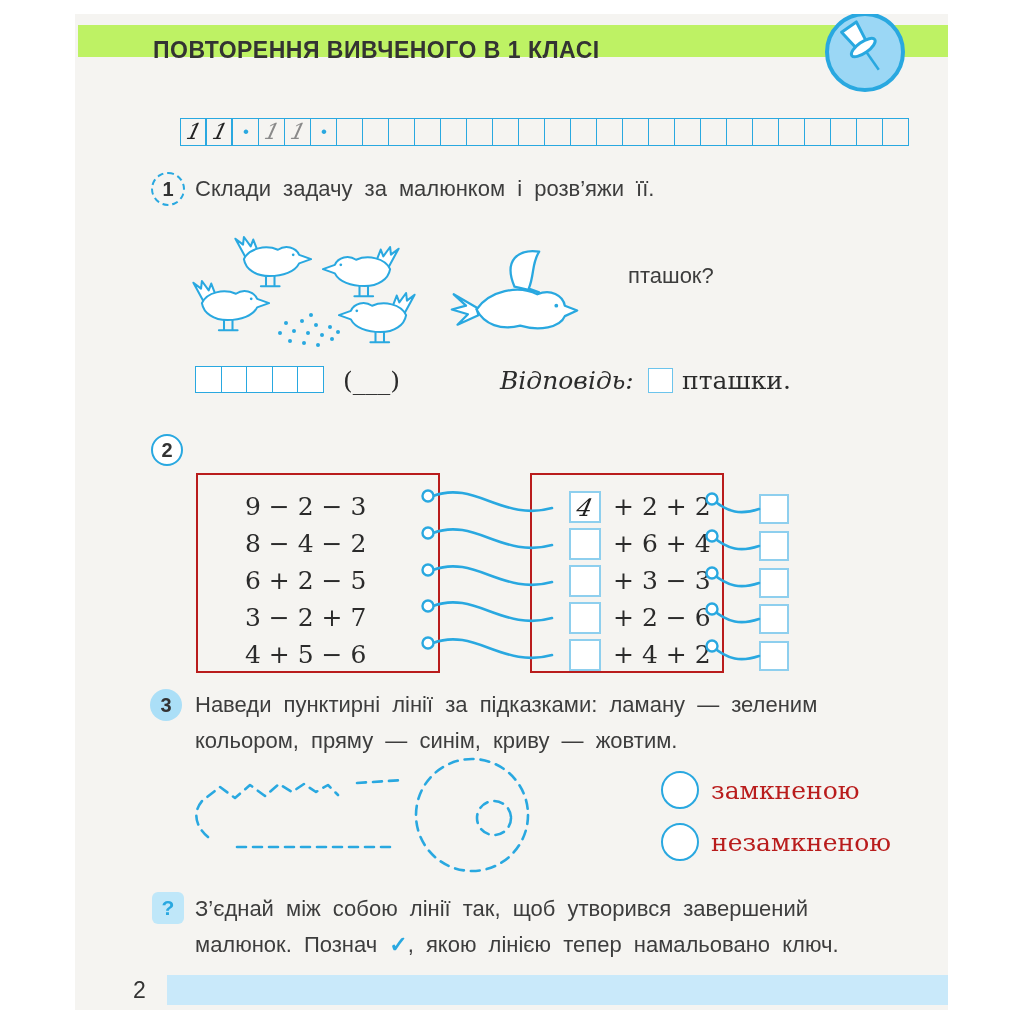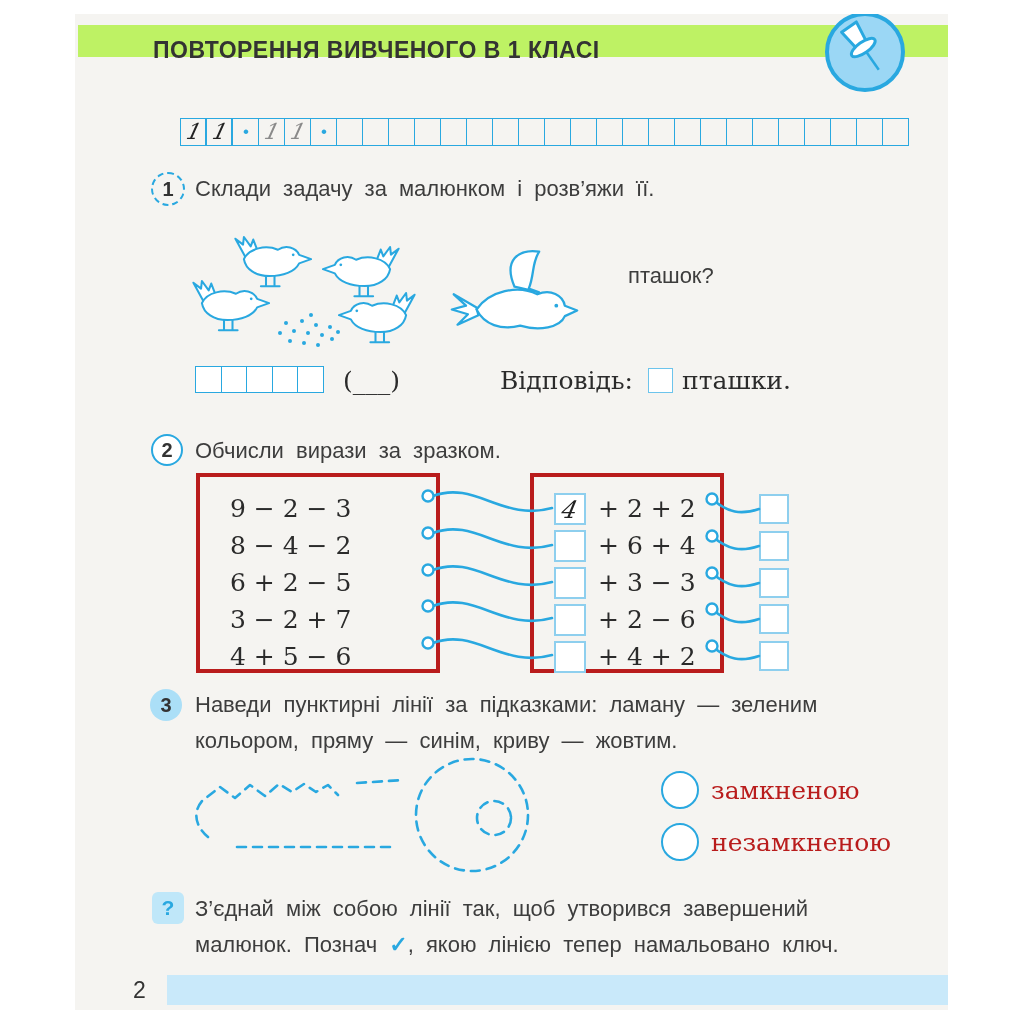--- a/index.html
+++ b/index.html
@@ -35,26 +35,26 @@
     background:#bfe7f9; color:#29a8e0; font-weight:bold; font-size:21px;
     text-align:center; line-height:32px; }
 
   .task-text { position:absolute; font-size:22px; color:#3d3d3d; word-spacing:6px; }
   .serif { font-family:"DejaVu Serif", serif; color:#2b2b2b; }
 
   
   .sq-row { position:absolute; display:flex; }
   .sq { width:27px; height:27px; border:1.5px solid #29a8e0; background:#fff; margin-right:-1.5px; }
   .blank { position:absolute; font-family:"DejaVu Serif", serif; font-size:25px; color:#2b2b2b; }
-  .otvet { position:absolute; font-family:"DejaVu Serif", serif; 
+  .otvet { position:absolute; font-family:"DejaVu Serif", serif; font-style:italic;
     font-size:25px; color:#2b2b2b; }
   .small-sq { position:absolute; width:25px; height:25px; border:1.5px solid #6cc4ec; background:#fff; }
 
   
-  .expr-box { position:absolute; border:4px solid #b91c1c; padding-top:13px; background:transparent; }
+  .expr-box { position:absolute; border:2px solid #b91c1c; padding-top:13px; background:transparent;padding-left:17px; }
   .expr-row { height:37px; display:flex; align-items:center; }
   .expr-left { padding-left:30px; font-size:25px; }
   .rbox-sq { width:32px; height:32px; border:2px solid #8ecfee; background:#fff;
     margin-left:20px; text-align:center; }
   .rbox-expr { font-size:25px; margin-left:12px; }
   .hand4 { font-family:"DejaVu Serif", serif; font-style:italic; font-size:24px;
     color:#222; display:inline-block; transform:skewX(-12deg); line-height:30px; }
   .ans-sq { position:absolute; width:30px; height:30px; border:2px solid #8ecfee; background:#fff; }
   .overlay { position:absolute; left:0; top:0; width:873px; height:996px; pointer-events:none; }
 
@@ -163,21 +163,20 @@
     <div class="sq"></div>
     <div class="sq"></div>
     <div class="sq"></div>
   </div>
   <div class="blank" style="left:268px; top:352px;">(___)</div>
   <div class="otvet" style="left:425px; top:352px;">Відповідь:</div>
   <div class="small-sq" style="left:573px; top:354px;"></div>
   <div class="blank" style="left:607px; top:352px;">пташки.</div>
 
   <div class="marker marker-solid" style="left:76px; top:420px; width:32px; height:32px; line-height:29px;">2</div>
-  <div class="task-text" style="left:120px; top:424px;">Обчисли вирази за зразком.</div>
 
   <div class="expr-box" style="left:121px; top:459px; width:244px; height:200px;">
     <div class="expr-row">
         <span class="serif expr-left">9 − 2 − 3</span>
       </div>
     <div class="expr-row">
         <span class="serif expr-left">8 − 4 − 2</span>
       </div>
     <div class="expr-row">
         <span class="serif expr-left">6 + 2 − 5</span>

